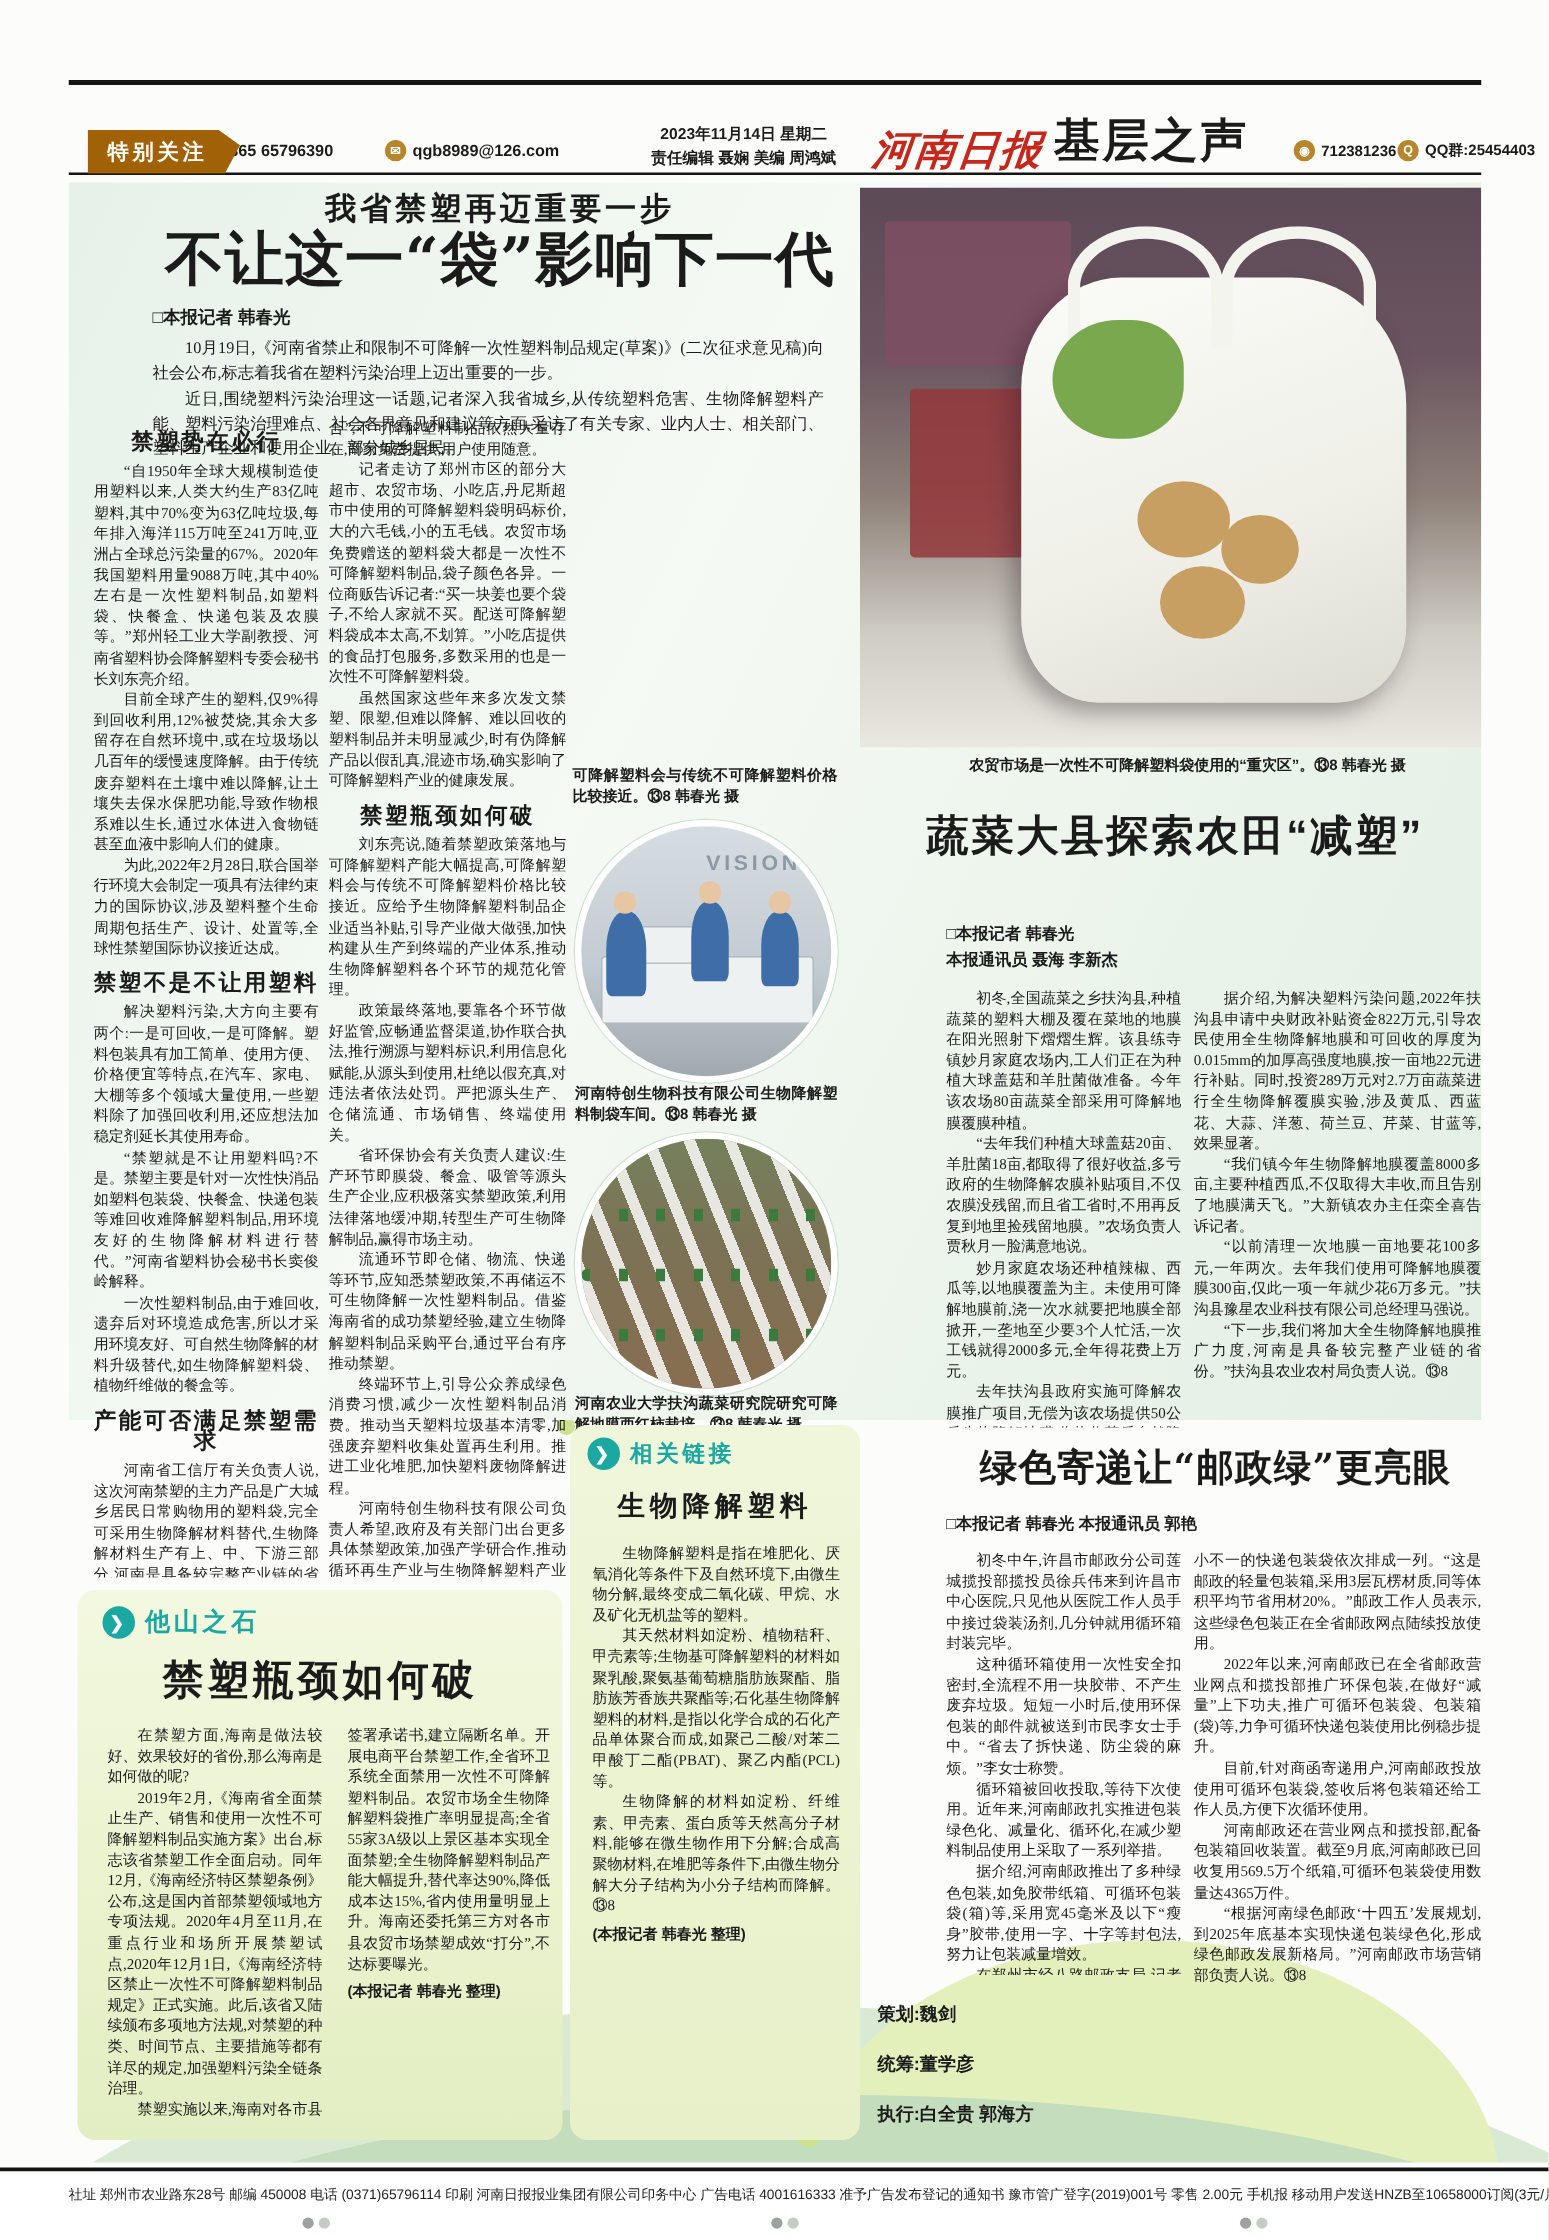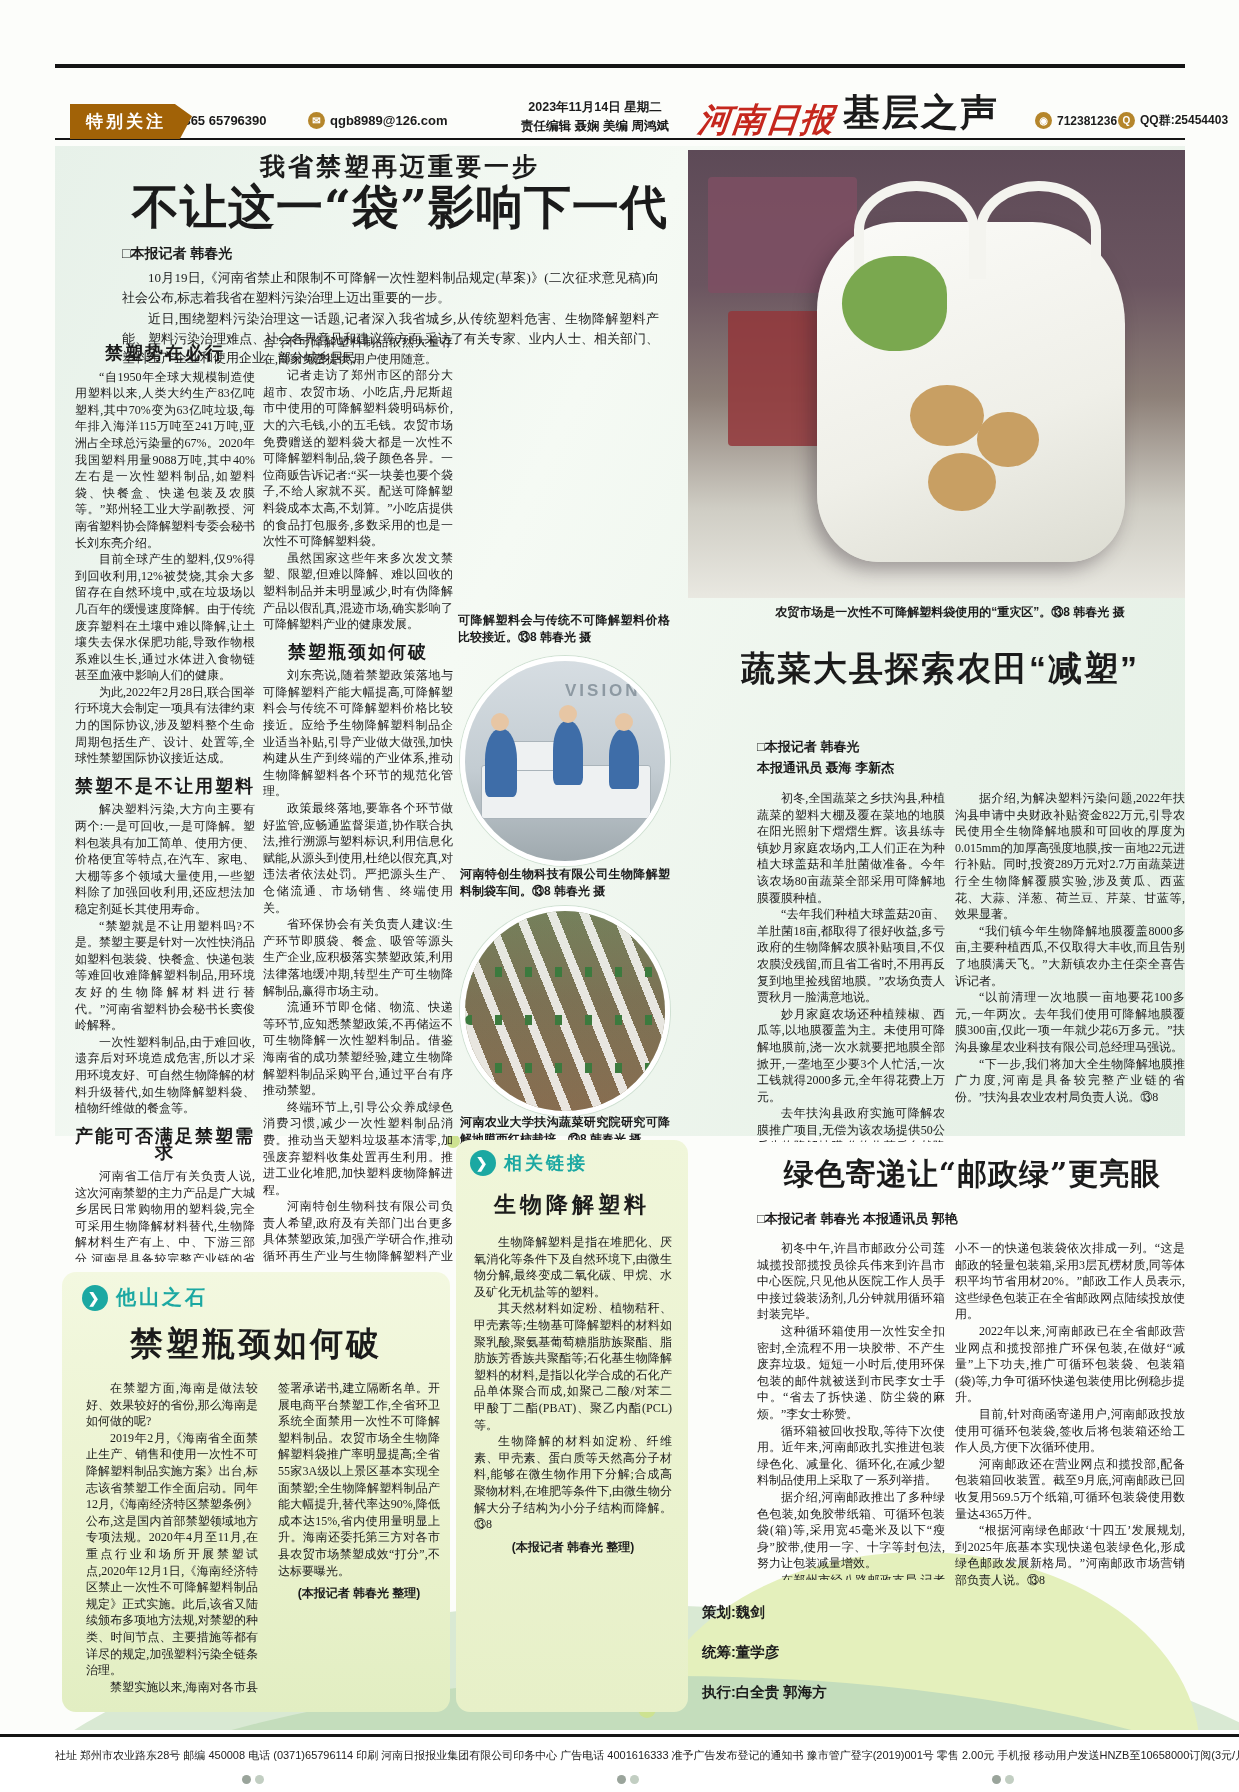--- a/index.html
+++ b/index.html
@@ -29,21 +29,21 @@
   .headline-main{font-size:47px;font-weight:900;text-align:center;letter-spacing:1px;
                  font-family:"DejaVu Serif","Liberation Serif",serif;}
   .byline{font-size:14px;font-weight:bold;font-family:"Liberation Sans",sans-serif;}
   .leadflow p{margin:0 0 2px;font-size:13px;line-height:19.5px;text-align:justify;text-indent:2em;}
 
   .colflow{font-size:12px;line-height:16.6px;text-align:justify;overflow:hidden;}
   .colflow p{margin:0;text-indent:2em;}
   .colflow p.cont{text-indent:0;}
   .col-head{font-family:"Liberation Sans",sans-serif;font-size:18px;font-weight:900;
             text-align:center;margin:11px 0 7px;letter-spacing:2px;}
-  .sig{text-align:center;font-weight:bold;text-indent:0 !important;margin-top:6px !important;
+  .sig{text-align:left;font-weight:bold;text-indent:0 !important;margin-top:6px !important;
        font-family:"Liberation Sans",sans-serif;font-size:12px;}
 
   .caption{font-size:12px;font-weight:bold;line-height:17px;text-align:justify;font-family:"Liberation Sans",sans-serif;}
 
   
   .circ{border-radius:50%;overflow:hidden;border:5px solid #fff;box-shadow:0 0 0 1px #cfe0d2;}
   .p1-bg{position:absolute;inset:0;background:linear-gradient(180deg,#9aa594 0%,#8d9c8c 35%,#5f8a72 60%,#3e7d5f 100%);}
   .p1-board{position:absolute;left:18%;top:44%;width:86%;height:52%;background:#1f8f5f;border-radius:6px;
             color:#eaf6ee;font-size:11px;font-family:"Liberation Sans",sans-serif;}
   .p1-glyph{position:absolute;top:12px;font-size:20px;color:#fff;}

